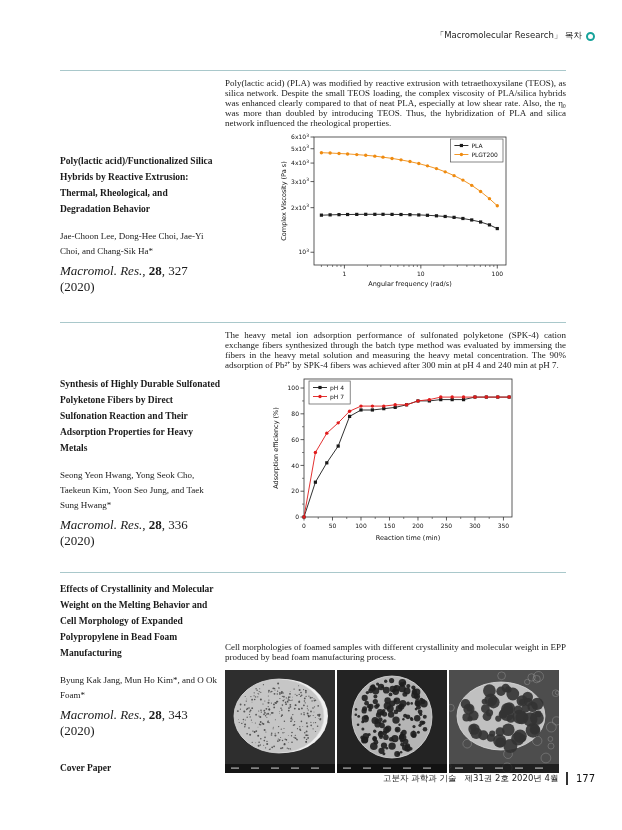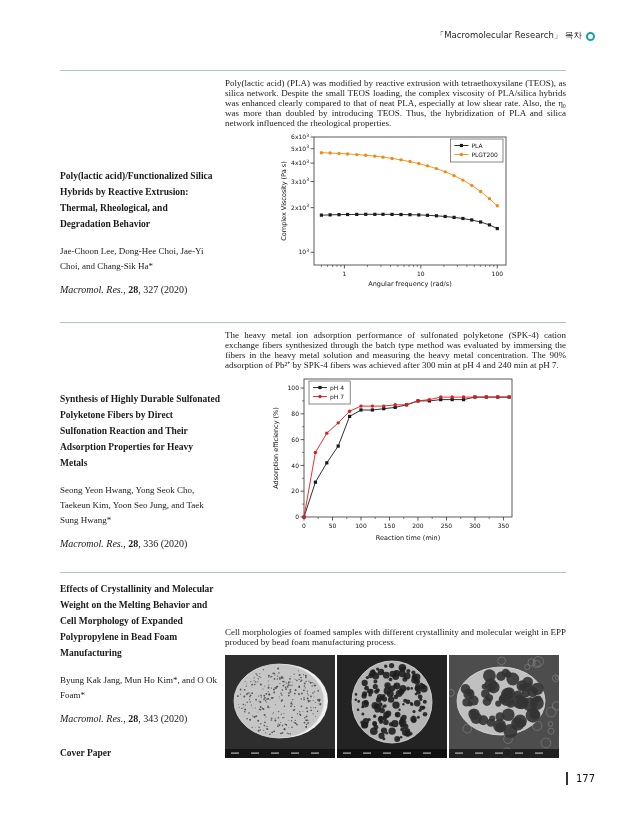--- a/index.html
+++ b/index.html
@@ -13,21 +13,21 @@
             border-radius:50%;box-sizing:border-box;}
 
   
   .section{position:absolute;left:60px;width:506px;border-top:1px solid #a9c8cb;}
   #sec1{top:70px;} #sec2{top:322px;} #sec3{top:572px;}
   .cols{display:flex;align-items:flex-end;}
   .left-col{width:160px;flex:none;padding-top:8px;}
   .right-col{flex:1;margin-left:5px;padding-top:7px;}
   .title{font-weight:bold;font-size:9.5px;line-height:16px;}
   .authors{margin-top:12px;font-size:9px;line-height:15px;}
-  .citation{margin-top:10px;font-size:10px;}
+  .citation{margin-top:4px;font-size:13px;}
   .citation .journal{font-style:italic;}
   .citation .vol{font-weight:bold;}
   .note{margin-top:24px;font-weight:bold;font-size:9.5px;}
   .abstract{font-size:9px;line-height:10px;text-align:justify;}
   .figure-wrap{text-align:center;margin-top:3px;}
   svg{font-family:"DejaVu Sans",sans-serif;}
 
   .sem-row{display:flex;gap:2px;margin-top:8px;}
 
   
@@ -840,17 +840,18 @@
               <rect x="46" y="97.5" width="8" height="1.2" fill="#cfcfcf" opacity="0.85"></rect>
               <rect x="66" y="97.5" width="8" height="1.2" fill="#cfcfcf" opacity="0.85"></rect>
               <rect x="86" y="97.5" width="8" height="1.2" fill="#cfcfcf" opacity="0.85"></rect>
             </svg>
         </div>
       </div>
     </div>
   </div>
 
   <div class="footer">
+    <span class="info">고분자 과학과 기술   제31권 2호 2020년 4월</span>
     <span class="divider"></span>
     <span class="pagenum">177</span>
   </div>
 
 </div>
 
 </body></html>

